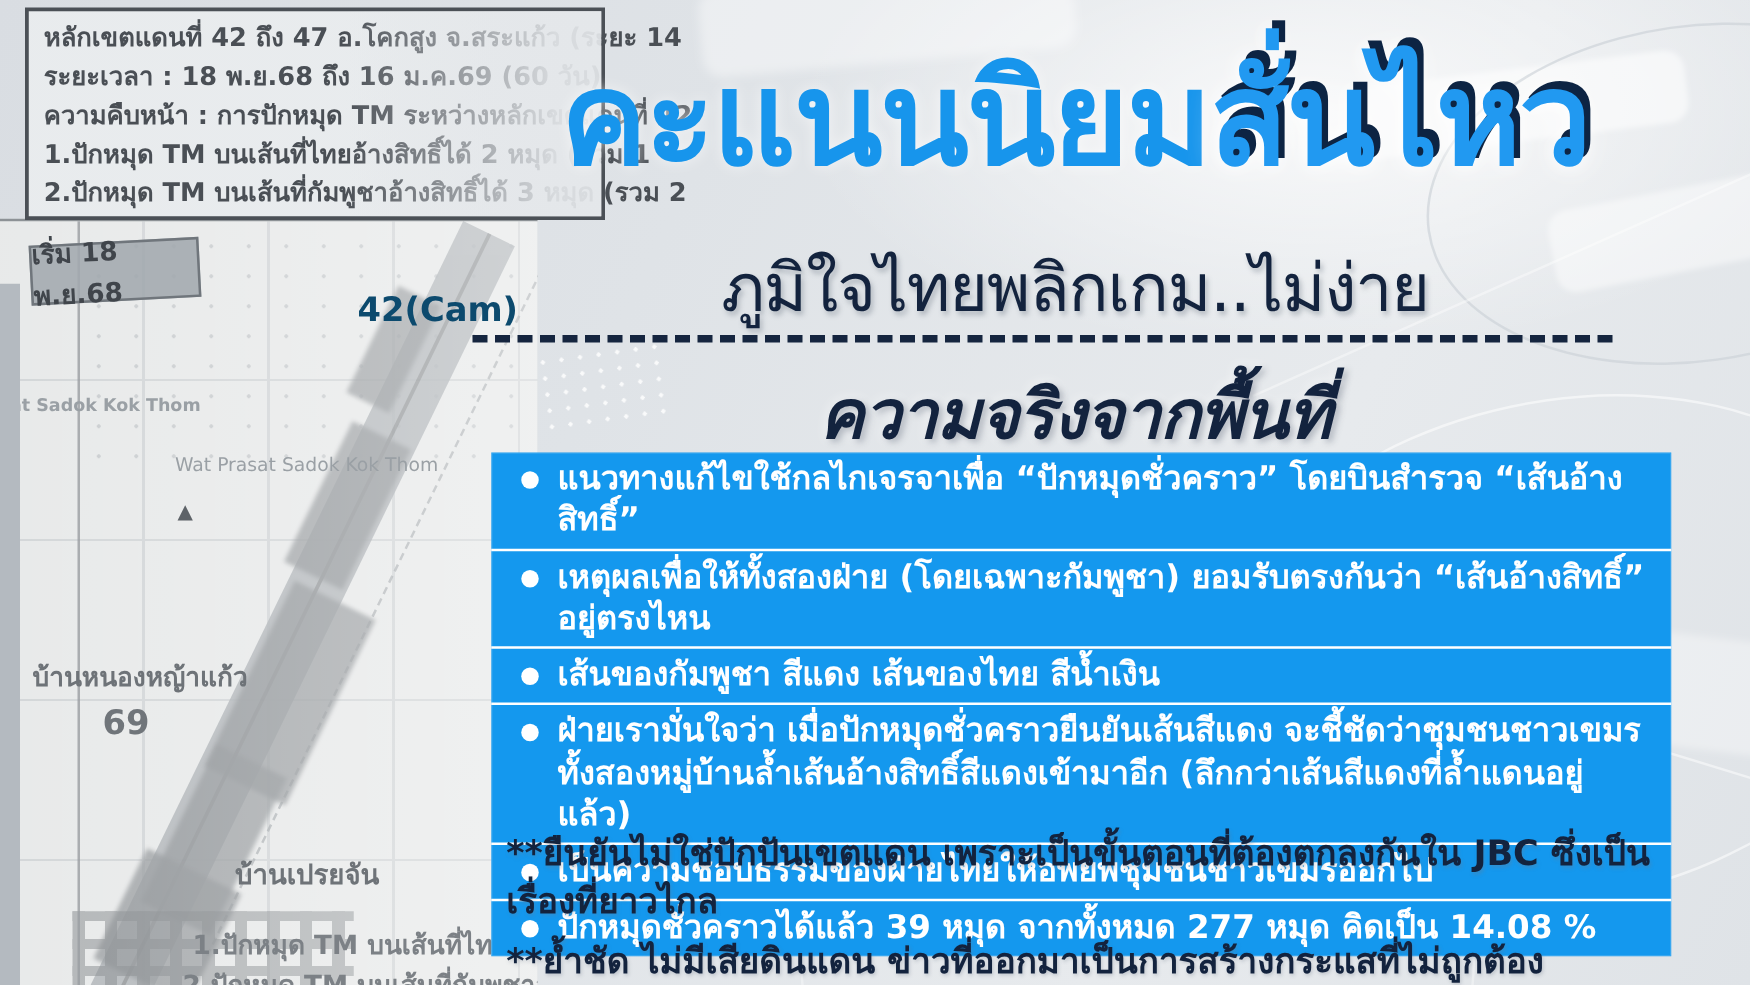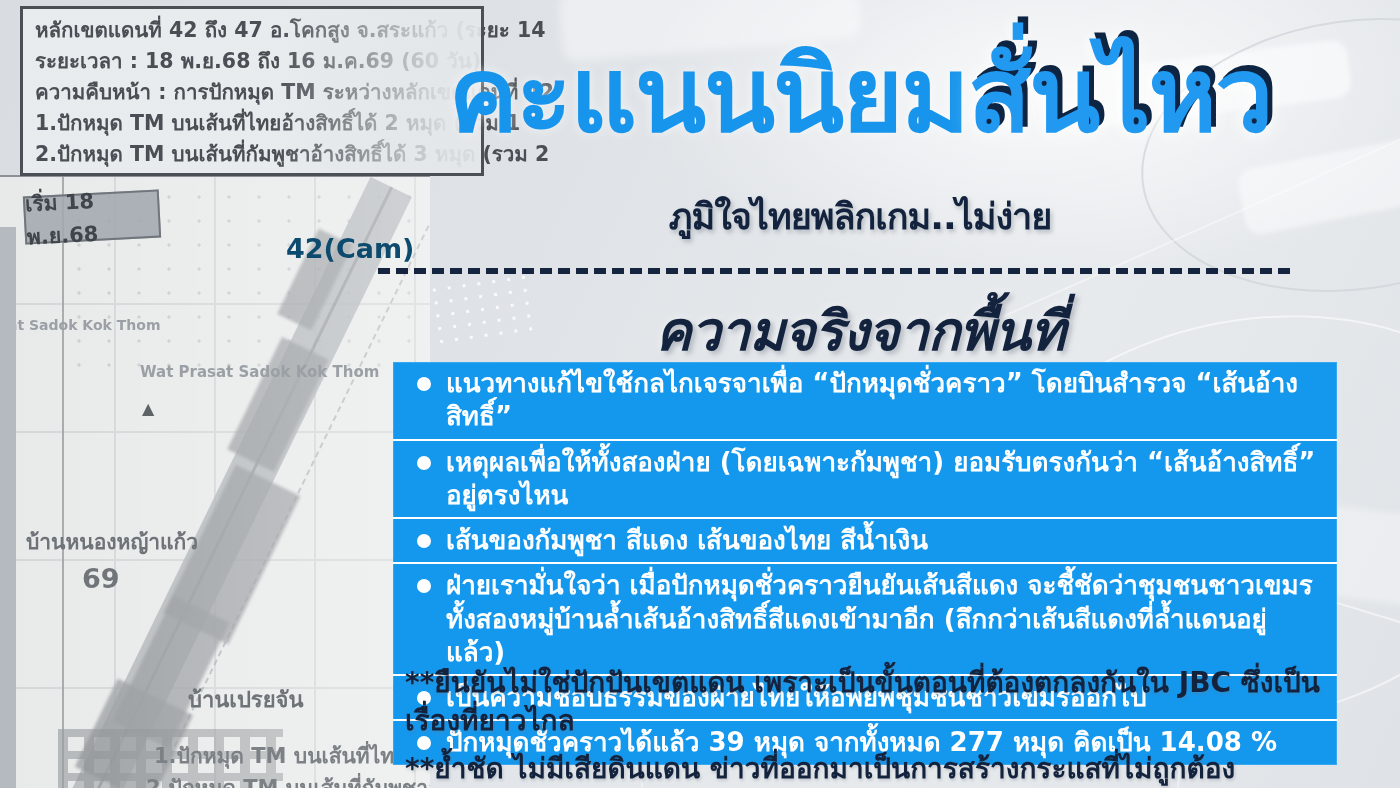--- a/index.html
+++ b/index.html
@@ -63,21 +63,21 @@
       repeating-linear-gradient(to bottom, #6e7377 0 8px, transparent 8px 22px); }
   .map-veil { position:absolute; inset:0;
     background:linear-gradient(to right, rgba(255,255,255,.18), rgba(255,255,255,.45)); }
   .map-label { position:absolute; color:#6e7378; font-weight:700; }
   .start-box { position:absolute; left:24px; top:16px; width:136px; height:48px;
     background:rgba(162,168,174,.88); border:2px solid #70767c; transform:rotate(-3deg);
     display:flex; align-items:center; justify-content:center;
     color:#40454b; font-size:21px; font-weight:700; }
   .lbl-42cam   { left:286px; top:56px;  font-size:27px; color:#0c4a6e; font-weight:600; }
   .lbl-wat-a   { left:8px;   top:140px; font-size:14px; color:#9aa0a5; font-weight:600; }
-  .lbl-wat     { left:140px; top:186px; font-size:15px; color:#9aa0a5; font-weight:700; }
+  .lbl-wat     { left:140px; top:186px; font-size:15px; color:#9aa0a5; font-weight:400; }
   .lbl-tri     { left:142px; top:222px; font-size:16px; color:#5e6368; }
   .lbl-v1      { left:26px;  top:348px; font-size:21px; }
   .lbl-55      { left:82px;  top:386px; font-size:27px; color:#70757a; }
   .lbl-v2      { left:188px; top:505px; font-size:22px; }
   .lbl-b1      { left:154px; top:562px; font-size:21px; color:#7c8186; white-space:nowrap; }
   .lbl-b2      { left:146px; top:594px; font-size:21px; color:#7c8186; white-space:nowrap; }
   
   .info-panel {
     position:absolute; left:20px; top:6px; width:464px; height:170px; z-index:4;
     border:3px solid #4b5056; padding:6px 12px;
@@ -87,21 +87,21 @@
   .info-fade { position:absolute; inset:0;
     background:linear-gradient(to right, rgba(228,231,234,0) 55%, rgba(228,231,234,.92) 92%); }
   
   .content { position:absolute; left:0; top:0; width:1400px; height:788px; z-index:6; }
   .title { position:absolute; left:380px; top:28px; width:960px; text-align:center;
     font-size:104px; font-weight:900; line-height:1.3; letter-spacing:-2px; white-space:nowrap; }
   .title .t1 { color:#1795EC; text-shadow:0 0 12px rgba(255,255,255,.6);text-align:right; }
   .title .t2 { color:#2199F1;
     text-shadow:5px -6px 0 #0d2443, 0 0 14px rgba(255,255,255,.95), 0 0 26px rgba(255,255,255,.85); }
   .subtitle { position:absolute; left:380px; top:188px; width:960px; text-align:center;
-    font-size:36px; font-weight:700; color:#13233E; letter-spacing:-1px;
+    font-size:53px; font-weight:400; color:#13233E; letter-spacing:-1px;
     text-shadow:2px 3px 4px rgba(90,100,115,.35); }
   .dashline { position:absolute; left:378px; top:268px; width:912px; height:0;
     border-top:6px dashed #15253f; }
   .section-heading { position:absolute; left:380px; top:288px; width:960px; text-align:center;
     font-size:54px; font-weight:900; color:#13233E; letter-spacing:-1px;
     text-shadow:3px 3px 5px rgba(110,120,135,.45), 0 0 10px rgba(255,255,255,.7);font-style:italic; }
   .blue-box { position:absolute; left:393px; top:362px; width:944px; background:#1498EE;
     box-shadow:0 0 0 1px rgba(255,255,255,.15) inset; }
   .bullet-row { display:flex; gap:15px; align-items:flex-start; padding:5px 18px 5px 24px;
     border-bottom:2px solid #ffffff; }

